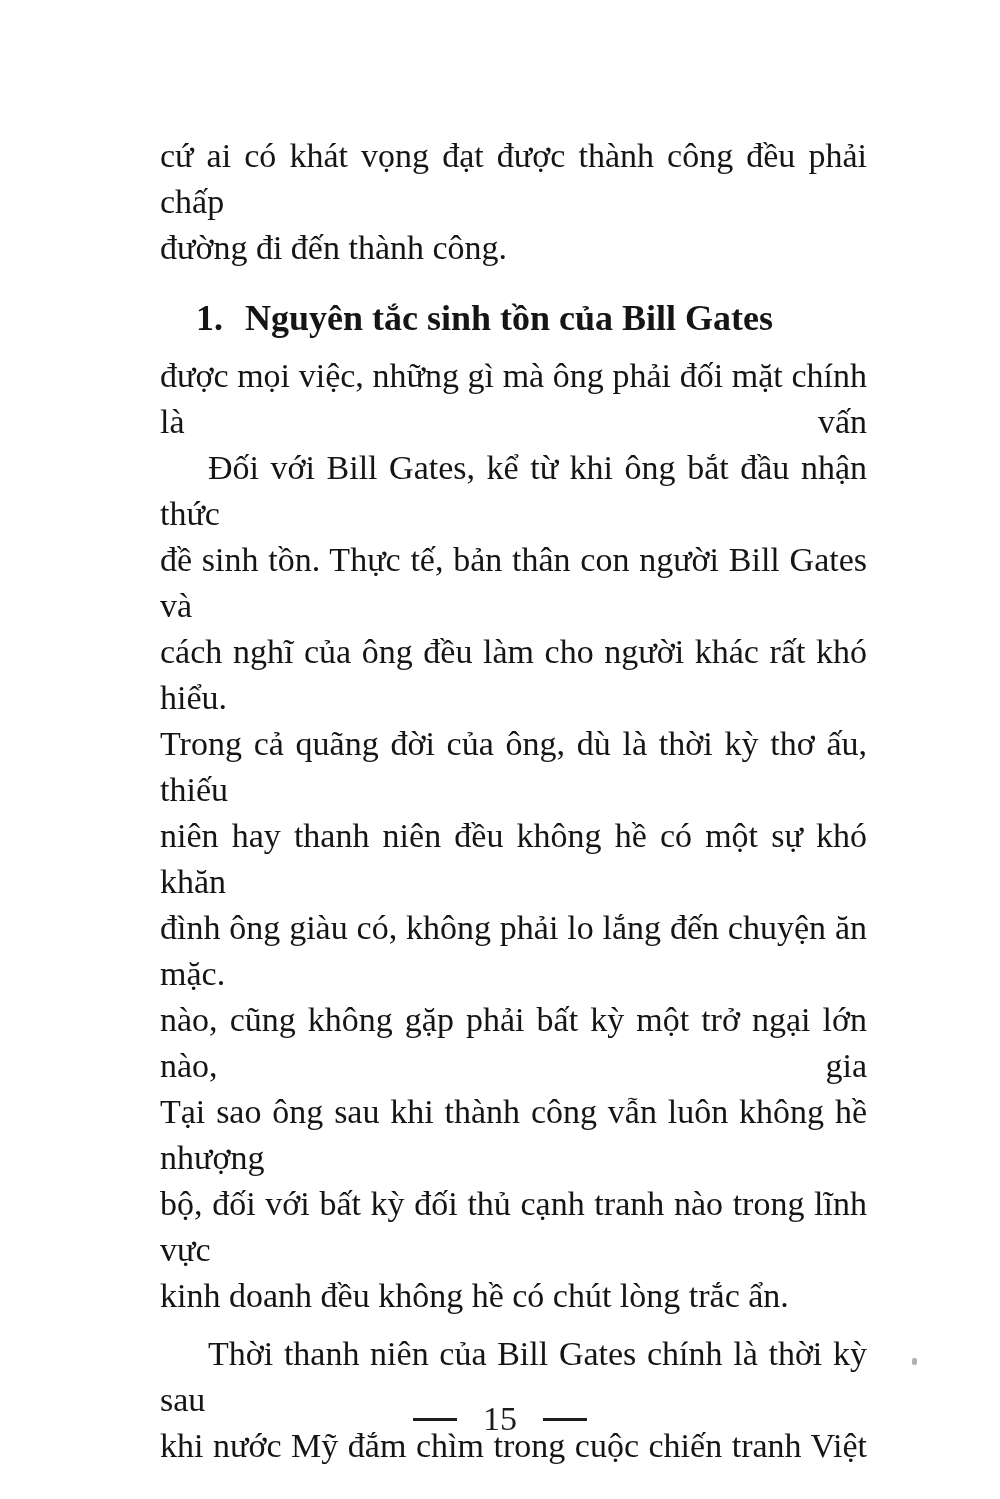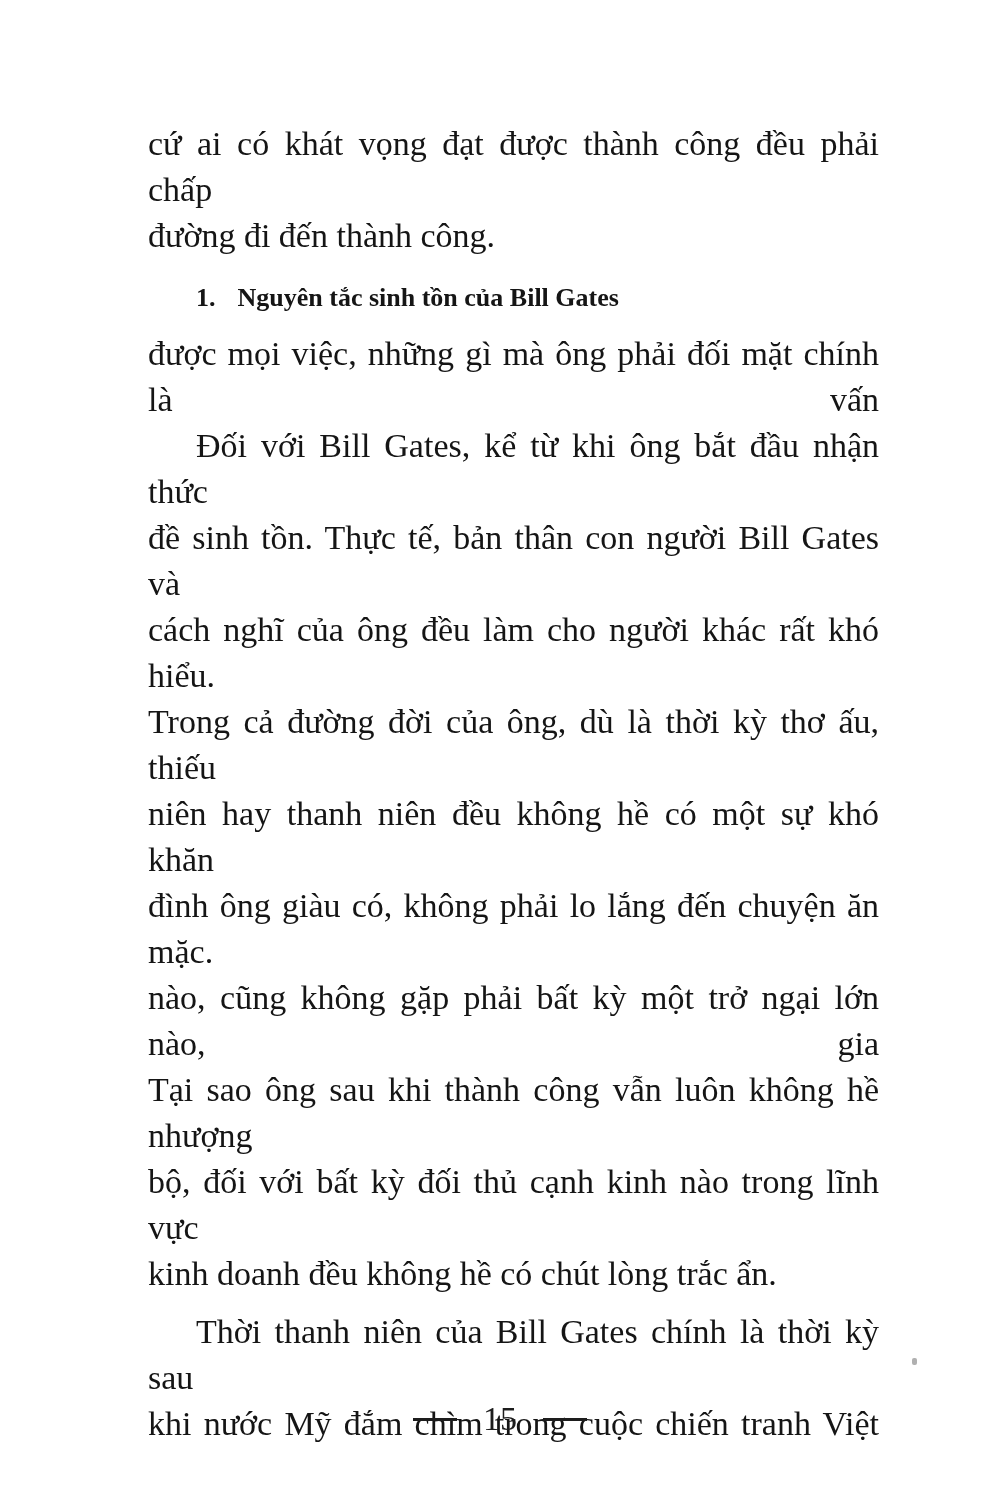--- a/index.html
+++ b/index.html
@@ -13,37 +13,37 @@
     overflow: hidden;
   }
   .text-block {
     position: absolute;
     left: 148px;
     top: 121px;
     width: 731px;
     font-size: 34px;
     line-height: 46px;
   }
-  .para { margin: 0; padding: 0; }
+  .para { margin: 12px; padding: 0; }
   .para.spaced { margin-top: 12px; }
   .line {
     text-align: justify;
     text-align-last: justify;
     text-justify: inter-word;
   }
   .line.last {
     text-align: right;
     text-align-last: left;
   }
   .line.indent { text-indent: 48px; }
   .heading {
-    margin: 16px 0 10px 0;
+    margin: 24px 0 10px 0;
     padding-left: 48px;
     font-weight: bold;
-    font-size: 26px;
+    font-size: 36px;
     line-height: 46px;
   }
   .heading .h-num { margin-right: 22px; }
   .page-footer {
     position: absolute;
     top: 1396px;
     left: 0;
     width: 100%;
     text-align: center;
     font-size: 34px;
@@ -84,26 +84,26 @@
 
     <h2 class="heading">
       <span class="h-num">1.</span><span>Nguyên tắc sinh tồn của Bill Gates</span>
     </h2>
 
     <div class="para">
       <div class="line">được mọi việc, những gì mà ông phải đối mặt chính là vấn</div>
       <div class="line indent">Đối với Bill Gates, kể từ khi ông bắt đầu nhận thức</div>
       <div class="line">đề sinh tồn. Thực tế, bản thân con người Bill Gates và</div>
       <div class="line">cách nghĩ của ông đều làm cho người khác rất khó hiểu.</div>
-      <div class="line">Trong cả đường đời của ông, dù là thời kỳ thơ ấu, thiếu</div>
+      <div class="line">Trong cả quãng đời của ông, dù là thời kỳ thơ ấu, thiếu</div>
       <div class="line">niên hay thanh niên đều không hề có một sự khó khăn</div>
       <div class="line">đình ông giàu có, không phải lo lắng đến chuyện ăn mặc.</div>
       <div class="line">nào, cũng không gặp phải bất kỳ một trở ngại lớn nào, gia</div>
       <div class="line">Tại sao ông sau khi thành công vẫn luôn không hề nhượng</div>
-      <div class="line">bộ, đối với bất kỳ đối thủ cạnh kinh nào trong lĩnh vực</div>
+      <div class="line">bộ, đối với bất kỳ đối thủ cạnh tranh nào trong lĩnh vực</div>
       <div class="line last">kinh doanh đều không hề có chút lòng trắc ẩn.</div>
     </div>
 
     <div class="para spaced">
       <div class="line indent">Thời thanh niên của Bill Gates chính là thời kỳ sau</div>
       <div class="line">khi nước Mỹ đắm chìm trong cuộc chiến tranh Việt</div>
 
     </div>
 
   </main>

